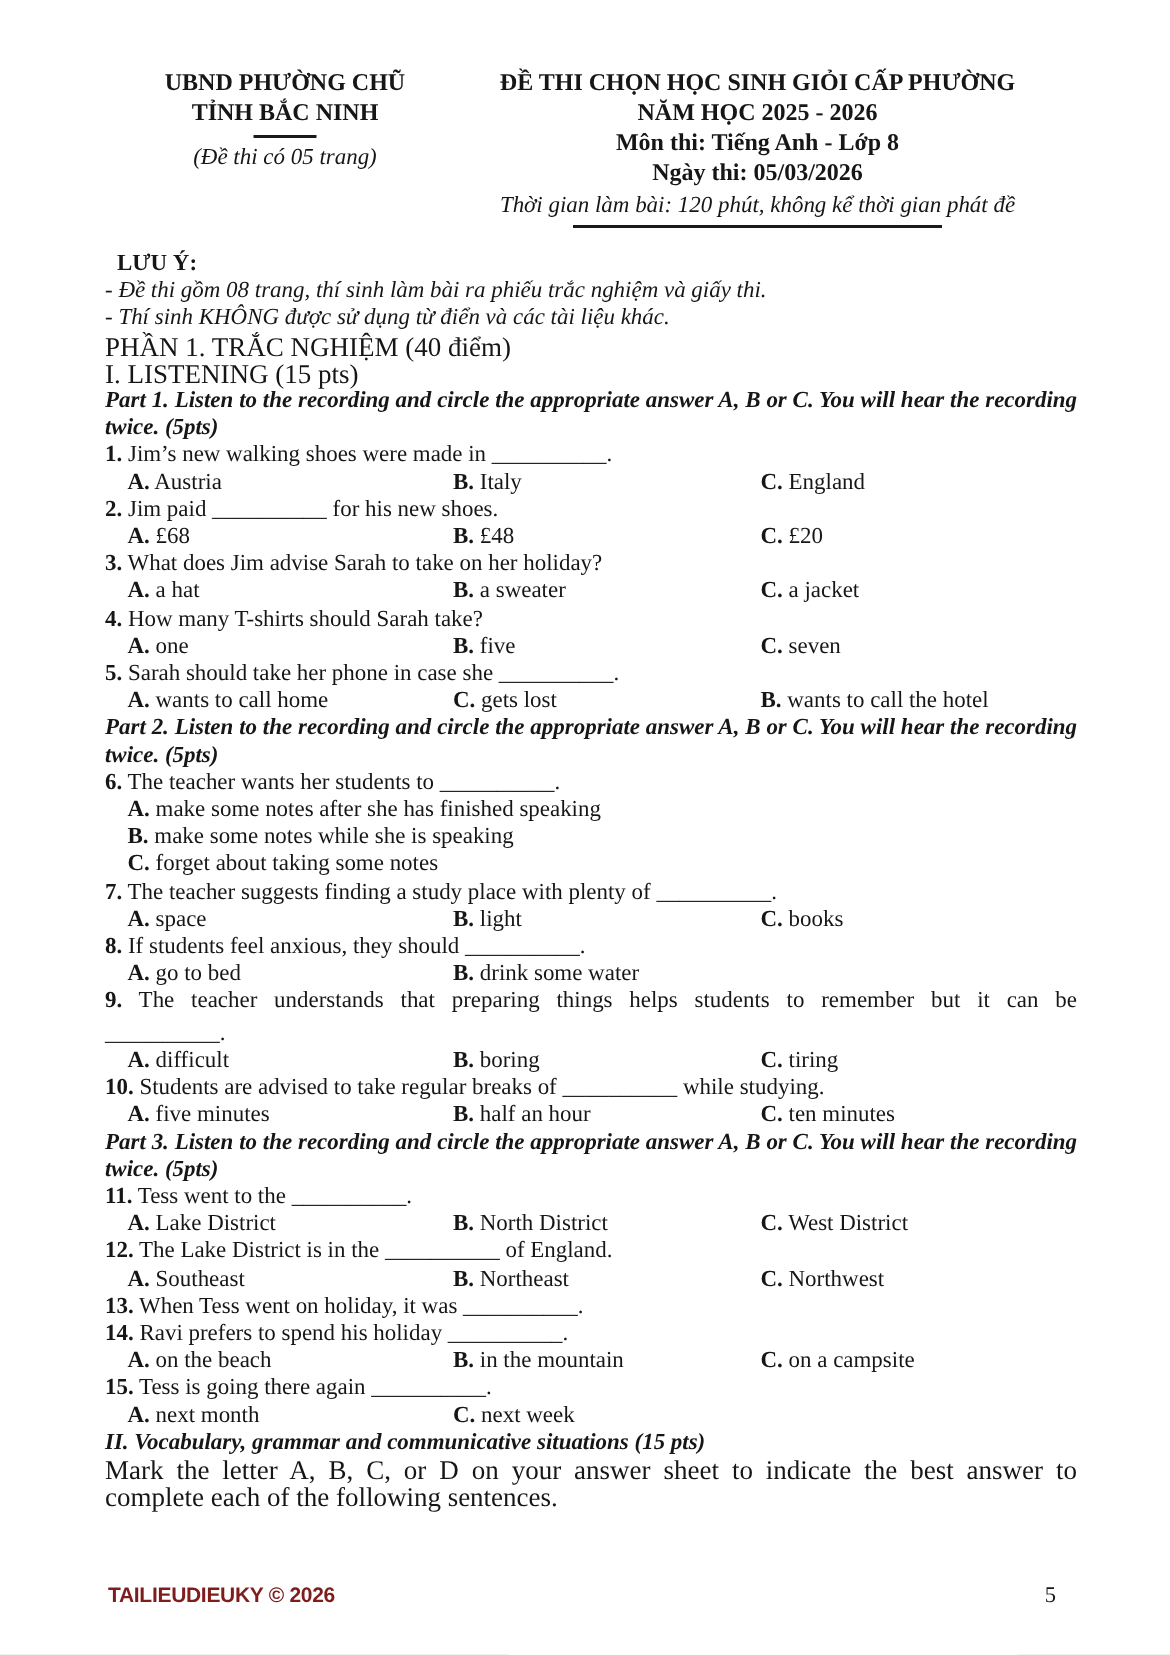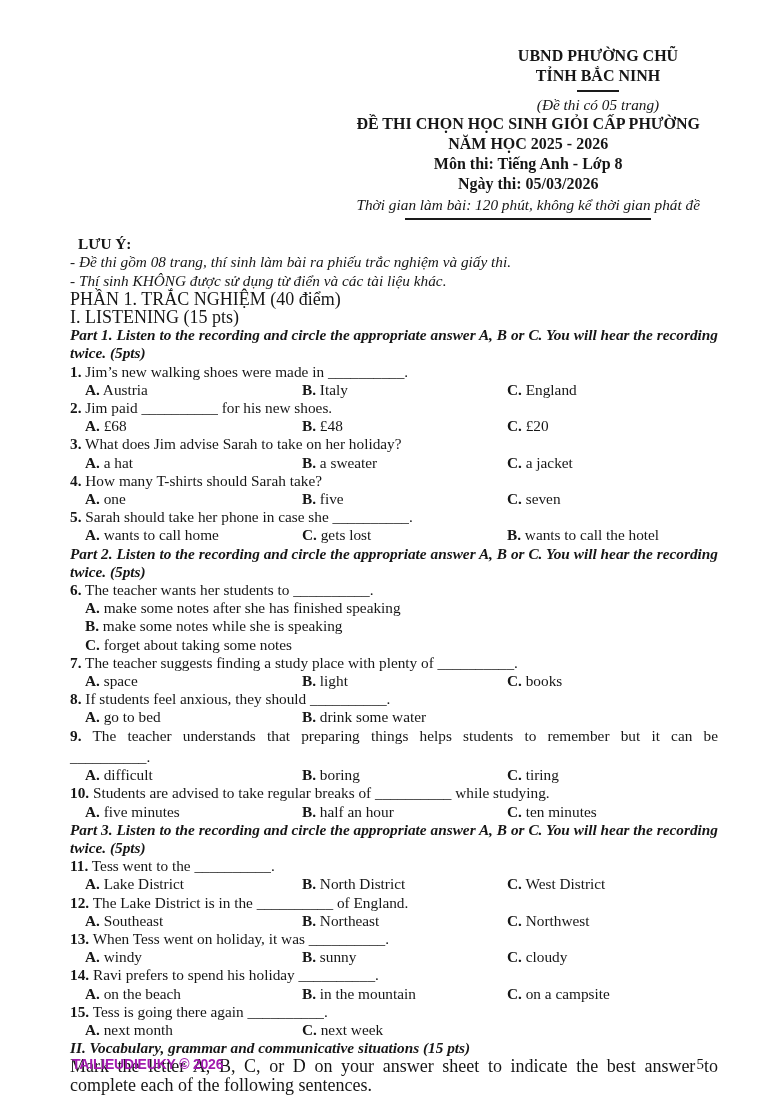--- a/index.html
+++ b/index.html
@@ -9,21 +9,21 @@
     background:#ffffff;
     color:#161616;
     font-family:"Liberation Serif","DejaVu Serif",serif;
     font-size:15.3px;
     line-height:18.2px;
     box-sizing:border-box;
     overflow:hidden;
   }
   .content{position:absolute;left:70px;top:46px;width:648px;}
   
-  .header{display:flex;align-items:flex-end;flex-direction:column;}
+  .header{display:flex;align-items:flex-start;}
   .header-left{width:240px;flex:none;text-align:center;}
   .header-right{flex:1;text-align:center;padding-right:18px;}
   .h-bold{font-weight:700;font-size:16px;line-height:20px;}
   .mini-rule{width:42px;border-top:2px solid #1a1a1a;margin:4px auto 0 auto;height:0;}
   .stamp-box{
     display:inline-block;
     border:2px solid #1f1f1f;
     padding:5px 14px;
     font-weight:700;font-size:16px;line-height:18px;
     margin-top:13px;
@@ -44,21 +44,21 @@
   .opts-row{display:grid;grid-template-columns:217px 205px 1fr;padding-left:15px;}
   .opts-stack{padding-left:15px;}
   .opt b{font-weight:700;}
   
   .footer{
     position:absolute;left:72px;right:76px;bottom:30px;
     display:flex;justify-content:space-between;align-items:baseline;
   }
   .watermark{
     font-family:"Liberation Sans","DejaVu Sans",sans-serif;
-    font-weight:700;font-size:14px;letter-spacing:-0.2px;color:#a21caf;
+    font-weight:700;font-size:14px;letter-spacing:-0.2px;color:#7f1d1d;
   }
   .pagenum{font-size:15px;}
 </style>
 </head>
 <body>
 
 <div class="page">
   <div class="content">
 
     <div class="header">
@@ -155,25 +155,20 @@
             <div class="opt"><b>B.</b> North District</div>
             <div class="opt"><b>C.</b> West District</div>
           </div>
           <div class="q-stem"><b class="qnum">12.</b> The Lake District is in the __________ of England.</div>
           <div class="opts-row">
             <div class="opt"><b>A.</b> Southeast</div>
             <div class="opt"><b>B.</b> Northeast</div>
             <div class="opt"><b>C.</b> Northwest</div>
           </div>
           <div class="q-stem"><b class="qnum">13.</b> When Tess went on holiday, it was __________.</div>
-          <div class="opts-row">
-            <div class="opt"><b>A.</b> windy</div>
-            <div class="opt"><b>B.</b> sunny</div>
-            <div class="opt"><b>C.</b> cloudy</div>
-          </div>
           <div class="q-stem"><b class="qnum">14.</b> Ravi prefers to spend his holiday __________.</div>
           <div class="opts-row">
             <div class="opt"><b>A.</b> on the beach</div>
             <div class="opt"><b>B.</b> in the mountain</div>
             <div class="opt"><b>C.</b> on a campsite</div>
           </div>
           <div class="q-stem"><b class="qnum">15.</b> Tess is going there again __________.</div>
           <div class="opts-row">
             <div class="opt"><b>A.</b> next month</div>
             <div class="opt"><b>C.</b> next week</div>

